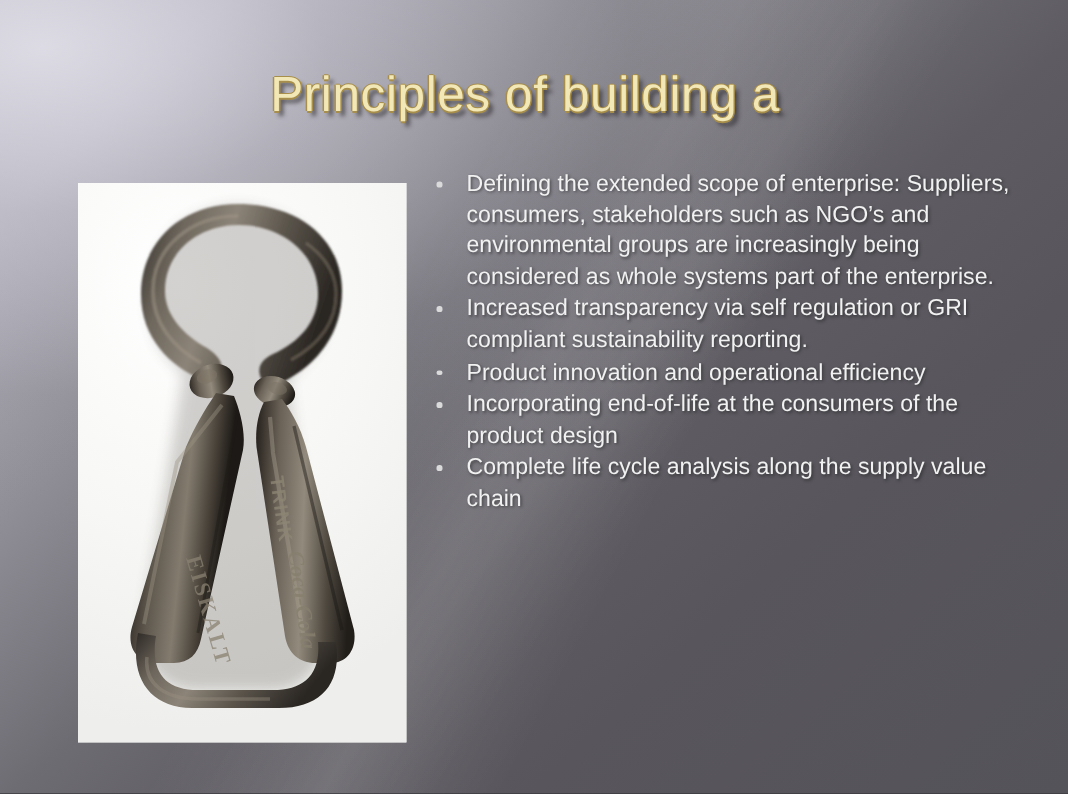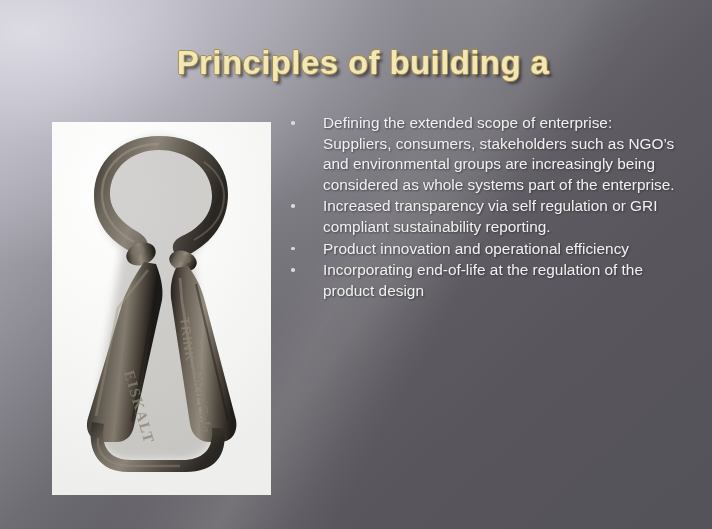--- a/index.html
+++ b/index.html
@@ -51,28 +51,28 @@
     background: linear-gradient(125deg,
       rgba(255,255,255,0) 46%,
       rgba(255,255,255,0.055) 54%,
       rgba(255,255,255,0) 61%);
     pointer-events: none;
   }
 
   
   .title {
     position: absolute;
-    left: 96px;
+    left: 83px;
     top: 22px;
     width: 534px;
     text-align: center;
     font-size: 33px;
     line-height: 38px;
     letter-spacing: 0.4px;
-    font-weight: bold;
+    font-weight: normal;
     color: #f2e7b6;
     text-shadow:
        1px 0 0 #a78e4a,
       -1px 0 0 #a78e4a,
        0 1px 0 #a78e4a,
        0 -1px 0 #a78e4a,
        3px 3px 3px rgba(30,28,30,0.62);
     z-index: 5;
   }
   .title .tline { display: block; white-space: nowrap; }
@@ -117,21 +117,21 @@
   }
   .bullet .dot {
     position: absolute;
     left: 5px;
     top: 8px;
     width: 3.5px;
     height: 3.5px;
     background: #dadada;
     border-radius: 50%;
   }
-  .bullet .txt { display: block; margin-left: 12px; }
+  .bullet .txt { display: block; }
 </style>
 </head>
 <body>
 
 <div class="slide">
 
   <h1 class="title">
     <span class="tline">Principles of building a</span>
   </h1>
 
@@ -236,17 +236,21 @@
     <div class="bullet">
       <span class="dot"></span>
       <span class="txt">Increased transparency via self regulation or GRI compliant sustainability reporting.</span>
     </div>
     <div class="bullet">
       <span class="dot"></span>
       <span class="txt">Product innovation and operational efficiency</span>
     </div>
     <div class="bullet">
       <span class="dot"></span>
-      <span class="txt">Incorporating end-of-life at the regulation of the product design</span>
+      <span class="txt">Incorporating end-of-life at the consumers of the product design</span>
+    </div>
+    <div class="bullet">
+      <span class="dot"></span>
+      <span class="txt">Complete life cycle analysis along the supply value chain</span>
     </div>
   </div>
 
 </div>
 
 </body></html>

